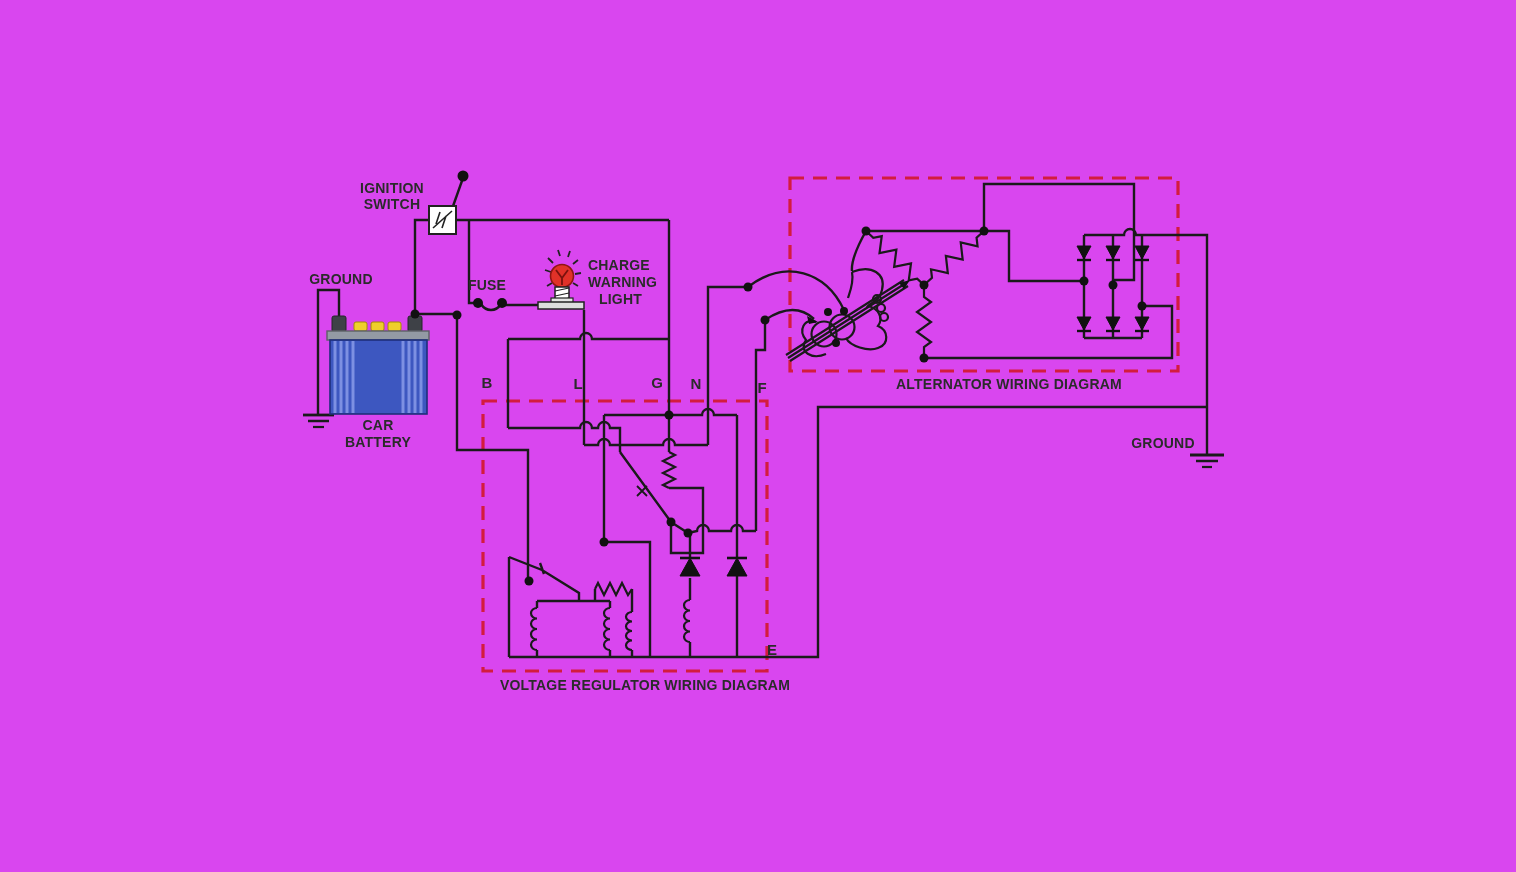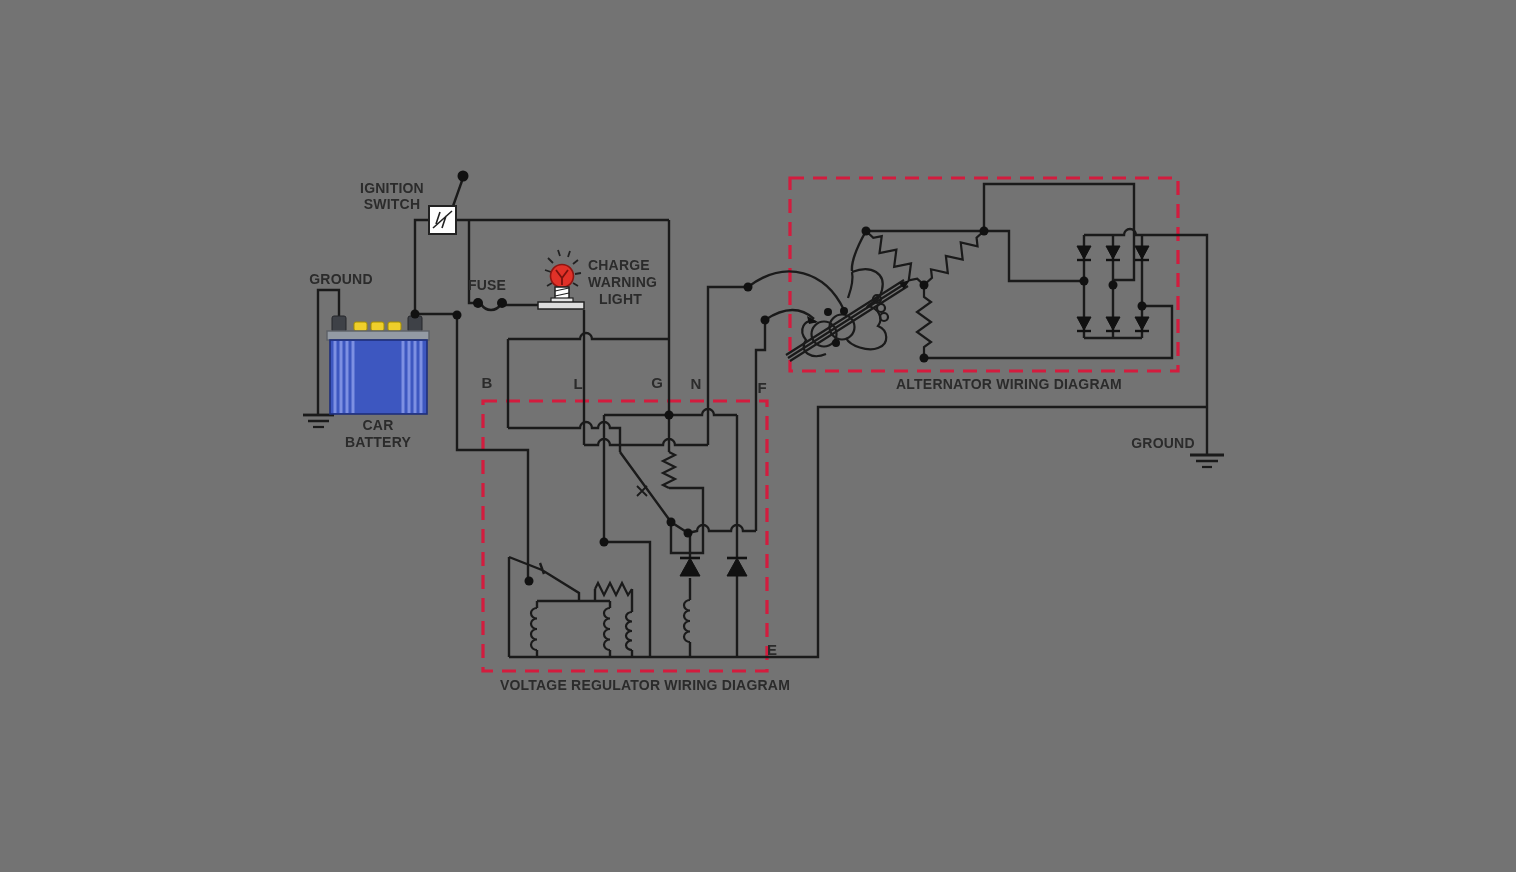--- a/index.html
+++ b/index.html
@@ -1,16 +1,16 @@
 <!DOCTYPE html>
 <html><head>
 <meta charset="utf-8">
 <style>
   html,body{margin:0;padding:0;background:#ffffff;}
-  .stage{position:relative;width:1516px;height:872px;background:#737373;overflow:hidden;
+  .stage{position:relative;width:1516px;height:872px;background:#d946ef;overflow:hidden;
          font-family:"Liberation Sans",sans-serif;}
   svg{position:absolute;left:0;top:0;}
   text{font-family:"Liberation Sans",sans-serif;font-weight:bold;fill:#2b2b2b;}
   .cap{font-size:14px;letter-spacing:.2px;}
   .term{font-size:15px;}
 </style>
 </head>
 <body>
 
 <div class="stage">

